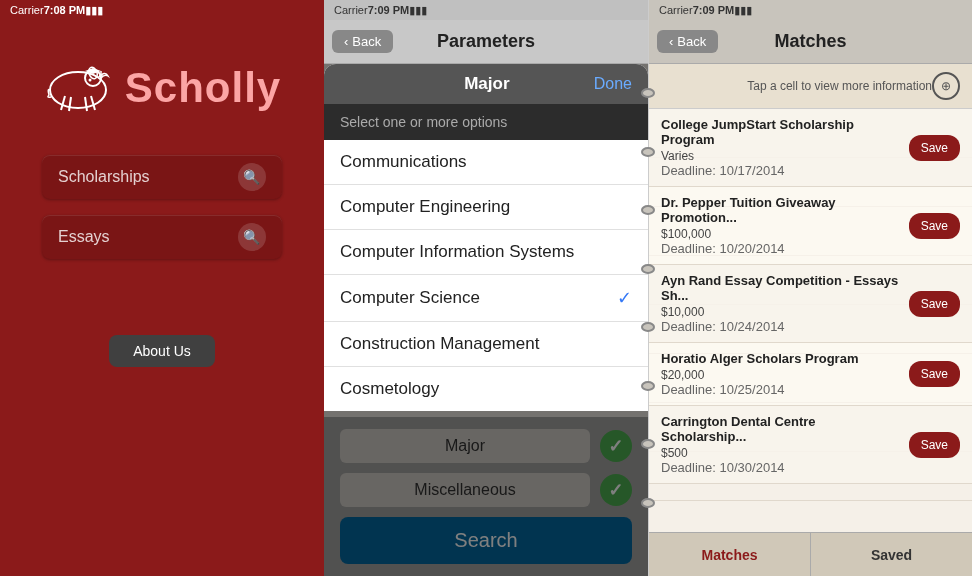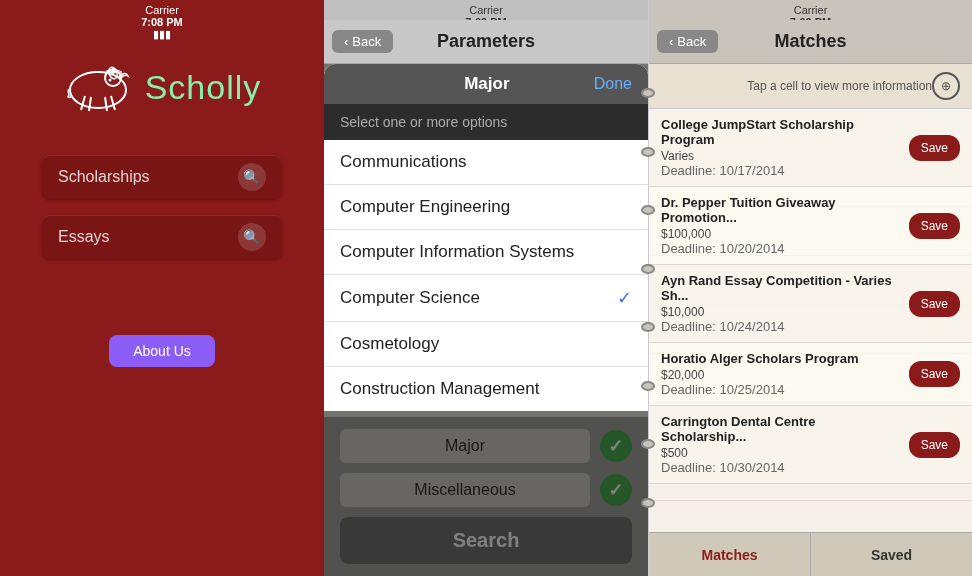--- a/index.html
+++ b/index.html
@@ -17,49 +17,48 @@
       height: 576px;
       background: #8B1A1A;
       display: flex;
       flex-direction: column;
       align-items: center;
       flex-shrink: 0;
     }
     .status-bar {
       width: 100%;
       display: flex;
-      justify-content: space-between;
+      justify-content: flex-start;
       align-items: center;
       padding: 4px 10px;
       font-size: 11px;
       color: white;
       height: 20px;
-      flex-direction: column;
     }
     .status-bar-center { font-weight: bold; }
     .logo-area {
       display: flex;
       flex-direction: column;
       align-items: center;
       margin-top: 40px;
       margin-bottom: 40px;
     }
     .logo-row {
       display: flex;
       align-items: center;
       gap: 12px;
     }
     .logo-dog {
       width: 70px;
       height: 55px;
     }
     .app-title {
-      font-size: 34px;
-      color: #86efac;
-      font-weight: 400;
+      font-size: 42px;
+      color: #fca5a5;
+      font-weight: 700;
       letter-spacing: 1px;
     }
     .nav-btn {
       width: 240px;
       height: 44px;
       background: #7A1515;
       border: none;
       border-radius: 8px;
       color: white;
       font-size: 18px;
@@ -67,21 +66,21 @@
       align-items: center;
       justify-content: space-between;
       padding: 0 16px;
       margin-bottom: 16px;
       cursor: pointer;
       box-shadow: inset 0 1px 0 rgba(255,255,255,0.1), 0 1px 3px rgba(0,0,0,0.3);
     }
     .nav-btn span { color: white; opacity: 0.8; font-size: 16px; }
     .about-btn {
       margin-top: 60px;
-      background: #8b5cf6;
+      background: #404040;
       border: none;
       border-radius: 8px;
       color: white;
       font-size: 14px;
       padding: 8px 24px;
       cursor: pointer;
     }
     .search-icon-circle {
       width: 28px; height: 28px;
       background: rgba(255,255,255,0.15);
@@ -227,29 +226,28 @@
     .param-check {
       width: 32px; height: 32px;
       background: #4caf50;
       border-radius: 50%;
       display: flex; align-items: center; justify-content: center;
       color: white;
       font-size: 18px;
       font-weight: bold;
     }
     .search-big-btn {
-      background: #737373;
+      background: #0369a1;
       border: none;
       border-radius: 8px;
       color: white;
       font-size: 20px;
       padding: 12px;
       width: 100%;
       cursor: pointer;
-      font-weight: bold;
     }
 
     
     .panel-matches {
       width: 324px;
       height: 576px;
       background: #f5f0e8;
       display: flex;
       flex-direction: column;
       flex-shrink: 0;
@@ -461,24 +459,24 @@
           <span>Computer Engineering</span>
         </div>
         <div class="option-row">
           <span>Computer Information Systems</span>
         </div>
         <div class="option-row">
           <span>Computer Science</span>
           <span class="checkmark">✓</span>
         </div>
         <div class="option-row">
-          <span>Cosmetology</span>
+          <span>Construction Management</span>
         </div>
         <div class="option-row">
-          <span>Construction Management</span>
+          <span>Cosmetology</span>
         </div>
       </div>
     </div>
   </div>
 
   <div class="param-bottom">
     <div class="param-row">
       <div class="param-tag">Major</div>
       <div class="param-check">✓</div>
     </div>
@@ -530,21 +528,21 @@
     <div class="scholarship-item">
       <div class="schol-info">
         <div class="schol-name">Dr. Pepper Tuition Giveaway Promotion...</div>
         <div class="schol-amount">$100,000</div>
         <div class="schol-deadline">Deadline: 10/20/2014</div>
       </div>
       <button class="save-btn">Save</button>
     </div>
     <div class="scholarship-item">
       <div class="schol-info">
-        <div class="schol-name">Ayn Rand Essay Competition - Varies Sh...</div>
+        <div class="schol-name">Ayn Rand Essay Competition - Essays Sh...</div>
         <div class="schol-amount">$10,000</div>
         <div class="schol-deadline">Deadline: 10/24/2014</div>
       </div>
       <button class="save-btn">Save</button>
     </div>
     <div class="scholarship-item">
       <div class="schol-info">
         <div class="schol-name">Horatio Alger Scholars Program</div>
         <div class="schol-amount">$20,000</div>
         <div class="schol-deadline">Deadline: 10/25/2014</div>

